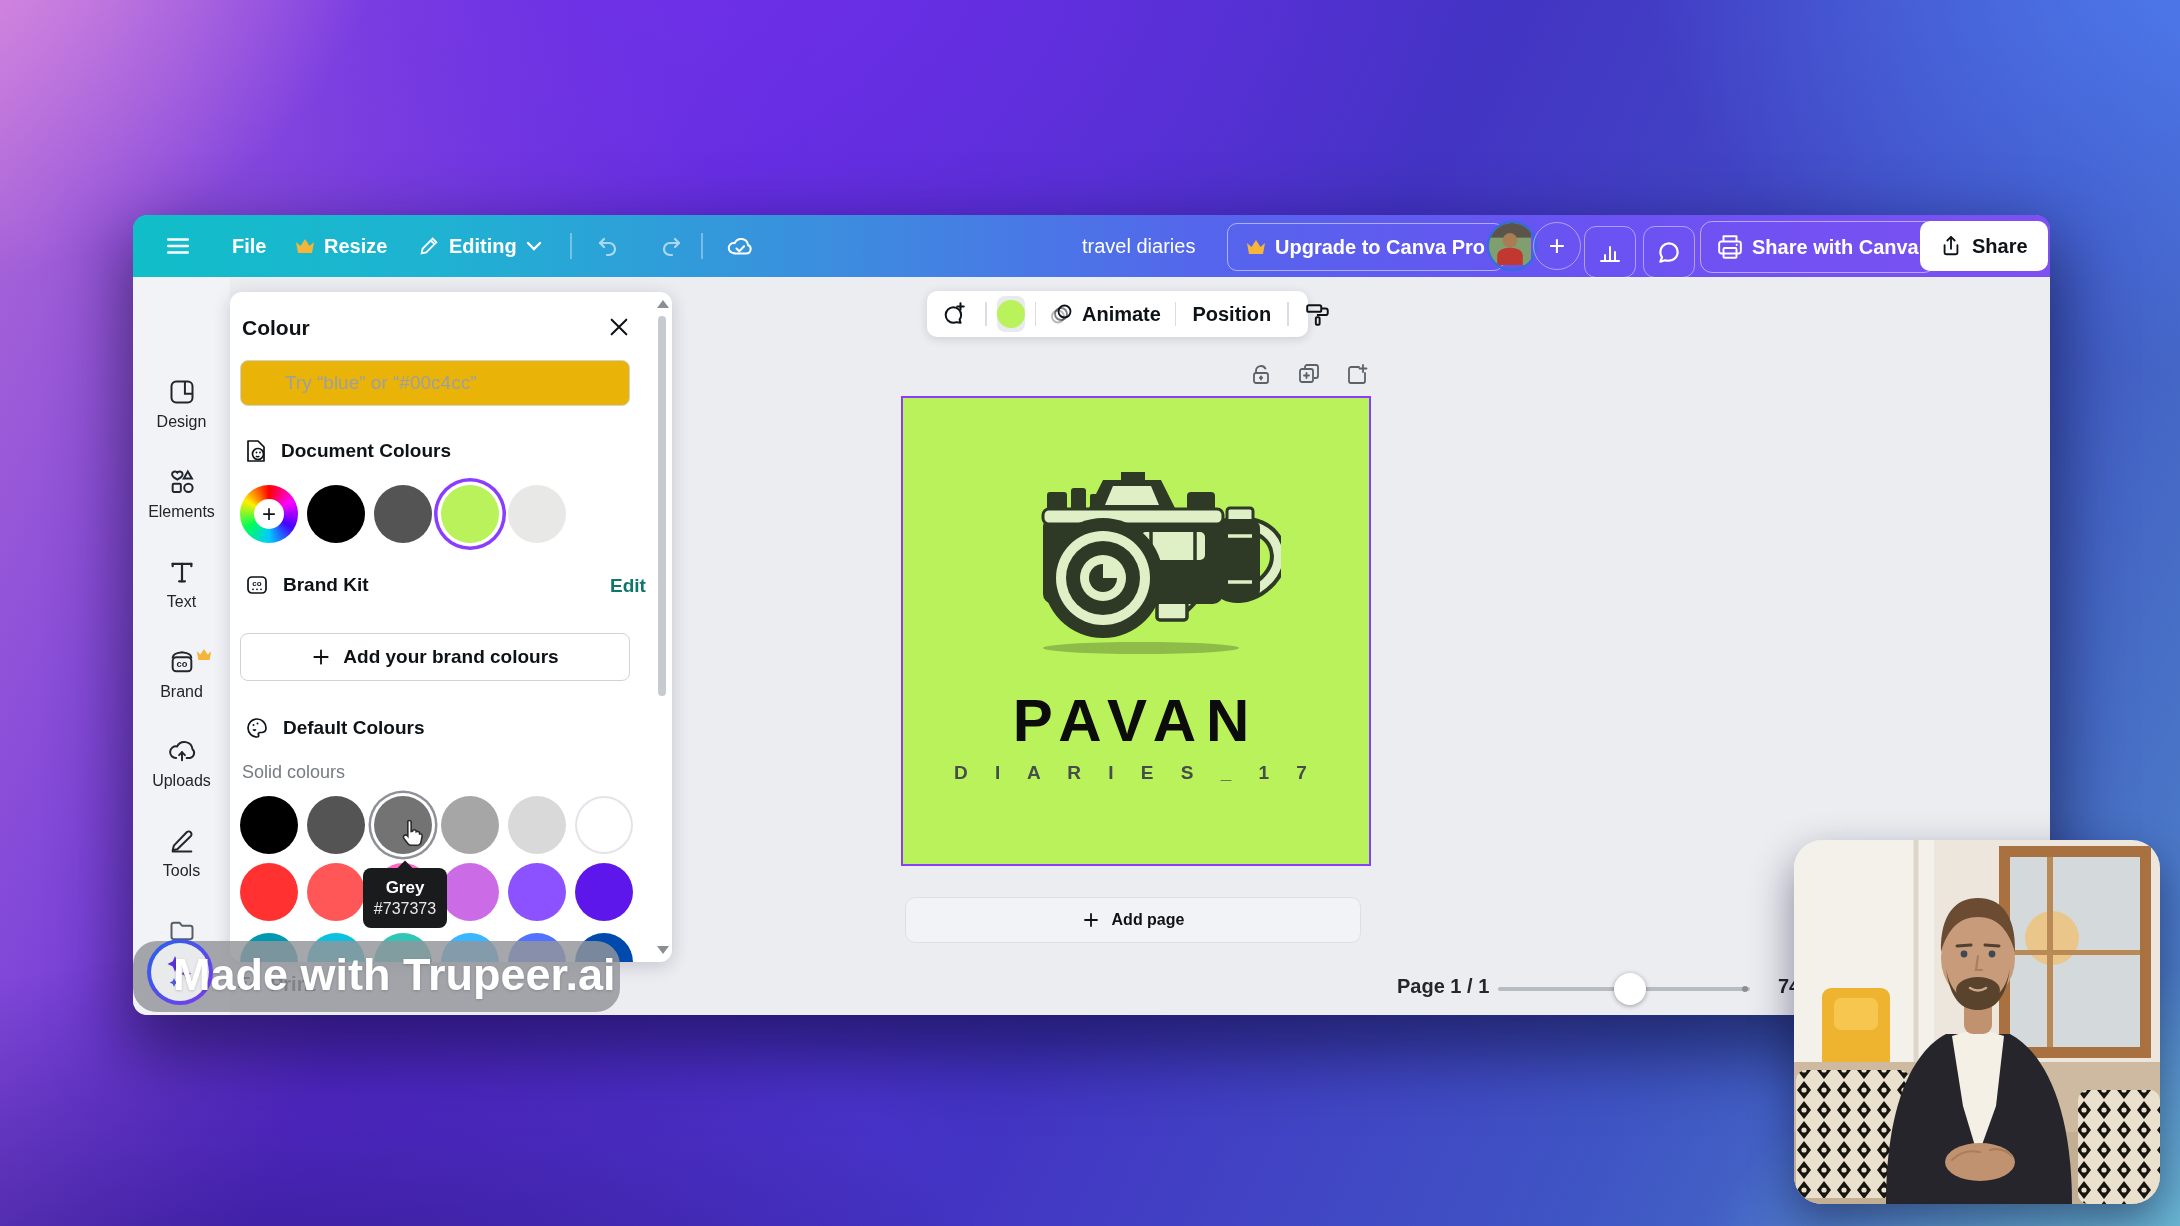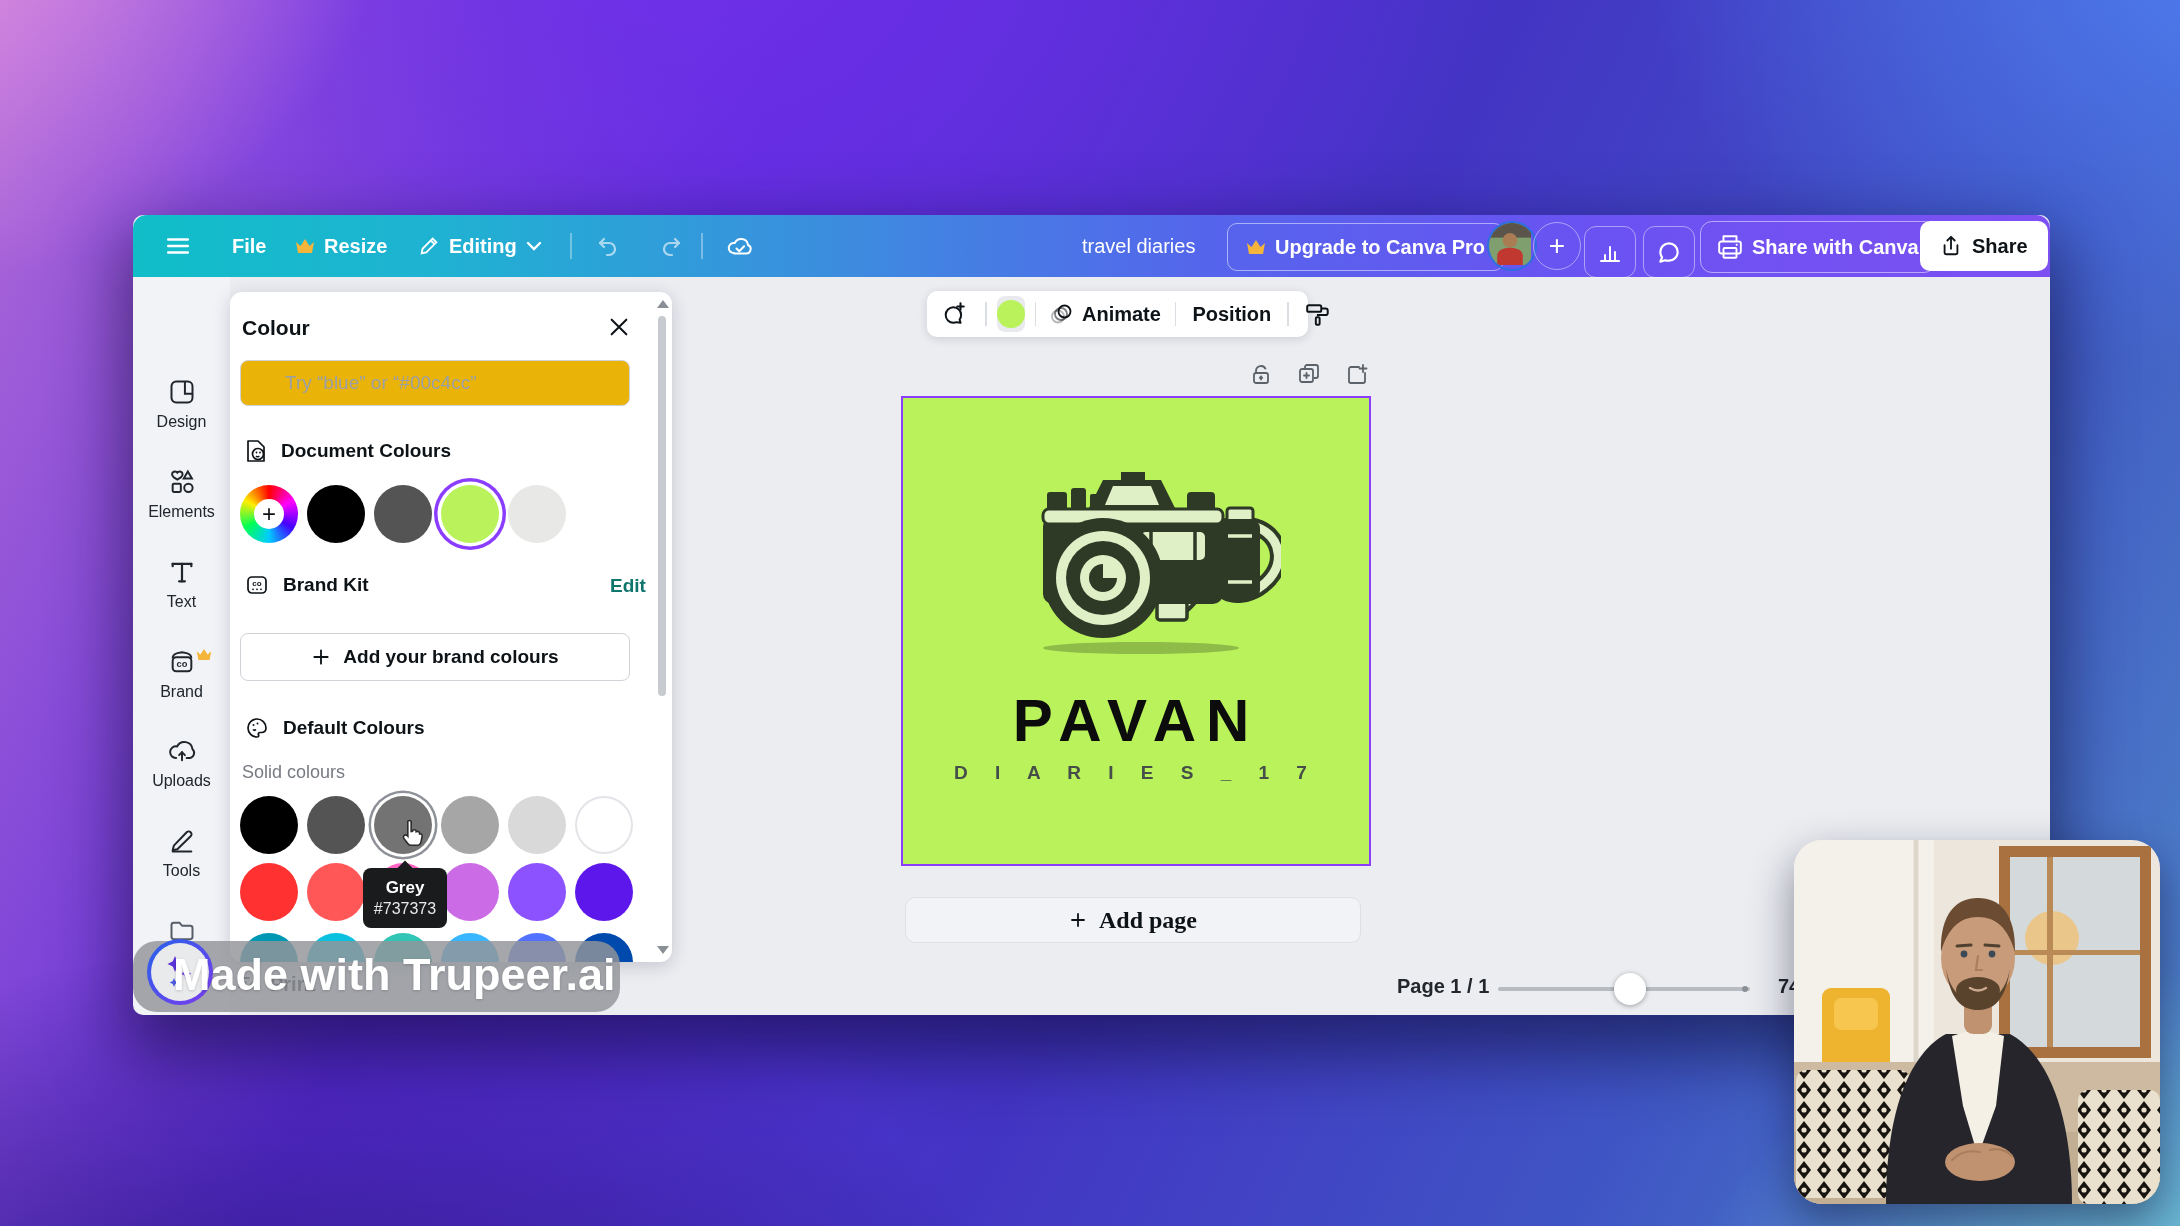--- a/index.html
+++ b/index.html
@@ -8,21 +8,21 @@
     background:
       radial-gradient(900px 700px at -5% -8%, #e393e0 0%, rgba(227,147,224,0) 55%),
       radial-gradient(1300px 950px at 32% -5%, #6d2fe8 0%, rgba(109,47,232,0) 60%),
       radial-gradient(1100px 800px at 103% -5%, #4f7df0 0%, rgba(79,125,240,0) 55%),
       radial-gradient(1000px 700px at 103% 112%, #7ad4da 0%, rgba(121,211,218,0) 58%),
       radial-gradient(1300px 800px at 12% 118%, #2c1980 0%, rgba(44,25,128,0) 62%),
       linear-gradient(115deg, #b06ad8 0%, #5b2bd8 30%, #4334c4 55%, #3f55c4 78%, #4f86c8 100%);
   }
   
   .app-window{position:absolute;left:133px;top:215px;width:1917px;height:800px;
-    background:#ebedf1;border-radius:10px;box-shadow:0 30px 70px 8px rgba(8,6,40,.55);}
+    background:#ebedf1;border-radius:16px;box-shadow:0 30px 70px 8px rgba(8,6,40,.55);}
   
   .toolbar{position:absolute;left:0;top:0;width:100%;height:62px;border-radius:14px 14px 0 0;
     background:linear-gradient(90deg,#10bec8 0%,#1fb2d2 16%,#3b8ede 36%,#5565ec 56%,#6a52f2 76%,#7d50f2 100%);}
   .tb-item{position:absolute;top:0;height:62px;display:flex;align-items:center;gap:9px;
     color:#fff;font-weight:700;font-size:20px;white-space:nowrap;}
   .tb-sep{position:absolute;top:18px;width:2px;height:26px;background:rgba(255,255,255,.35);}
   .icon-btn-sq{width:50px;height:50px;border:1.5px solid rgba(255,255,255,.45);border-radius:12px;
     display:flex;align-items:center;justify-content:center;}
   .pill-border{border:1.5px solid rgba(255,255,255,.5);border-radius:10px;}
   .share-btn{background:#fff;color:#0e1318;border-radius:10px;height:50px;padding:0 20px;
@@ -82,21 +82,21 @@
   .canvas-icons{position:absolute;left:1116px;top:148px;display:flex;gap:24px;color:#5c6269;}
   .design-canvas{position:absolute;left:770px;top:183px;width:466px;height:466px;background:#b9f25a;
     outline:2.5px solid #8b3dff;}
   .canvas-title{position:absolute;left:0;top:288px;width:100%;text-align:center;font-size:60px;font-weight:800;
     letter-spacing:10px;color:#0c0c0c;}
   .canvas-subtitle{position:absolute;left:0;top:364px;width:100%;text-align:center;font-size:19px;font-weight:700;
     letter-spacing:11px;color:#454e49;}
   .camera-art{position:absolute;left:88px;top:66px;}
   .add-page-btn{position:absolute;left:772px;top:682px;width:456px;height:46px;background:#f2f3f6;
     border:1.5px solid #dcdfe4;border-radius:10px;box-sizing:border-box;display:flex;align-items:center;
-    justify-content:center;gap:12px;font-size:24px;font-weight:600;color:#0d1216;font-family:Liberation Serif, serif;}
+    justify-content:center;gap:12px;font-size:16px;font-weight:600;color:#0d1216;}
   .footer-item{position:absolute;display:flex;align-items:center;gap:10px;font-size:20px;font-weight:600;color:#23272c;}
   .zoom-slider{position:absolute;left:1365px;top:760px;width:252px;height:28px;}
   .zs-track{position:absolute;left:0;top:12px;width:100%;height:4px;border-radius:2px;background:#b7bbc2;}
   .zs-dot{position:absolute;right:2px;top:11px;width:6px;height:6px;border-radius:50%;background:#8a8f96;}
   .zs-handle{position:absolute;left:116px;top:-2px;width:32px;height:32px;border-radius:50%;background:#fff;
     box-shadow:0 1px 5px rgba(0,0,0,.35);}
   
   .watermark{position:absolute;left:0px;top:726px;width:487px;height:71px;border-radius:24px;
     background:rgba(147,149,154,.83);z-index:40;}
   .wm-circle{position:absolute;left:14px;top:-2px;width:58px;height:58px;border-radius:50%;

